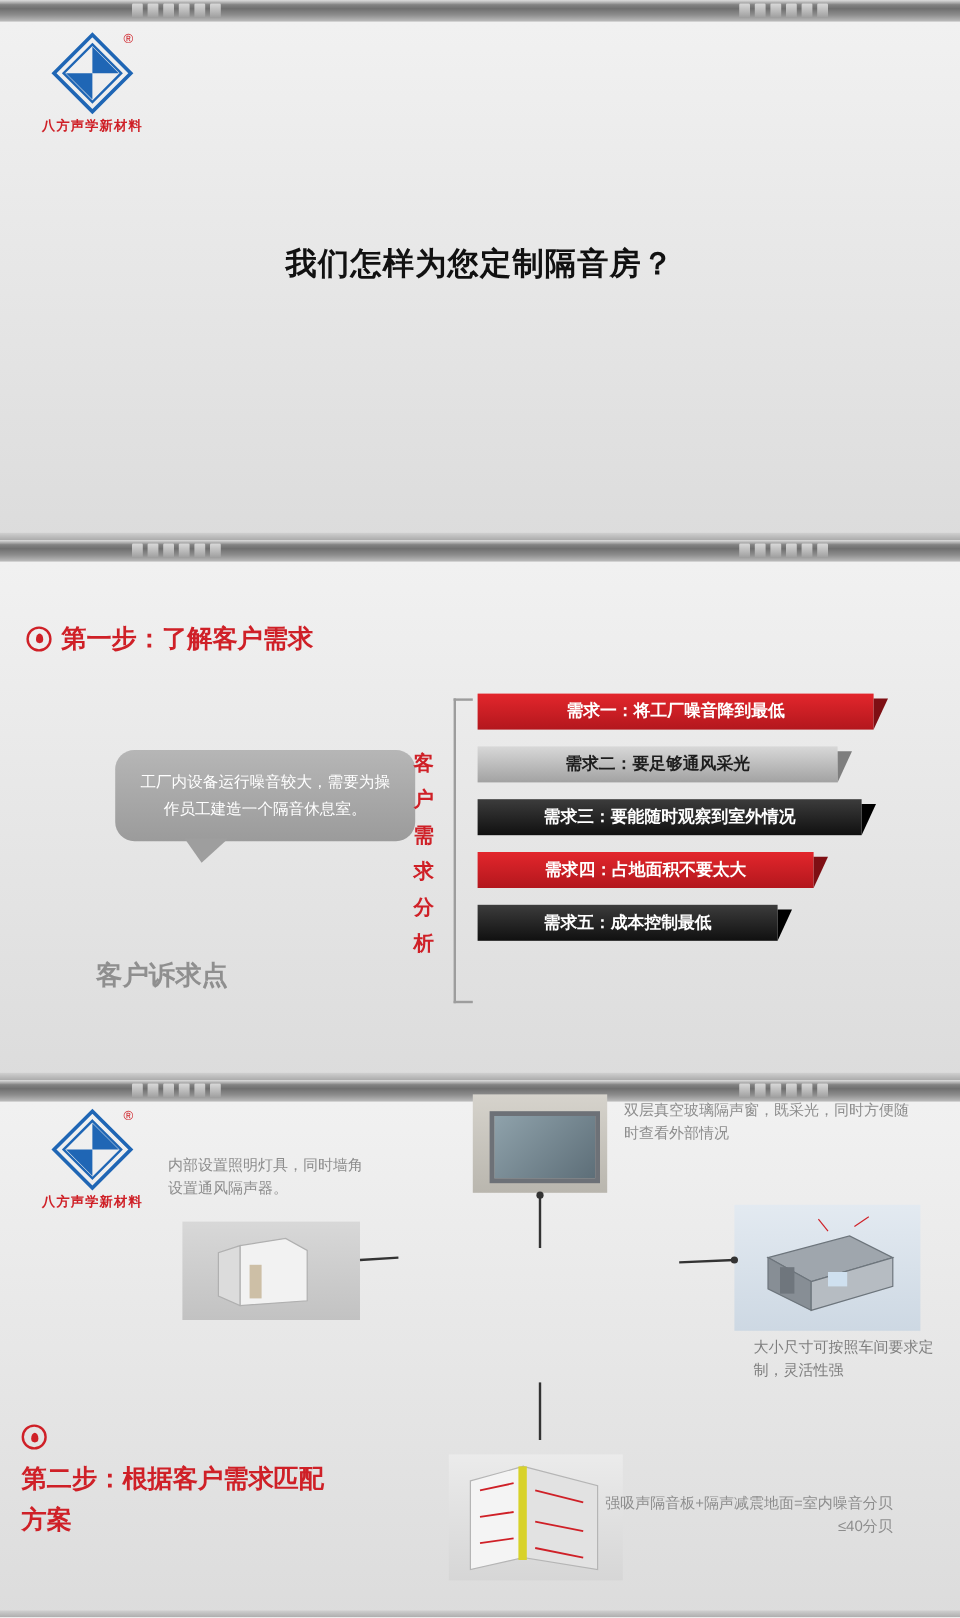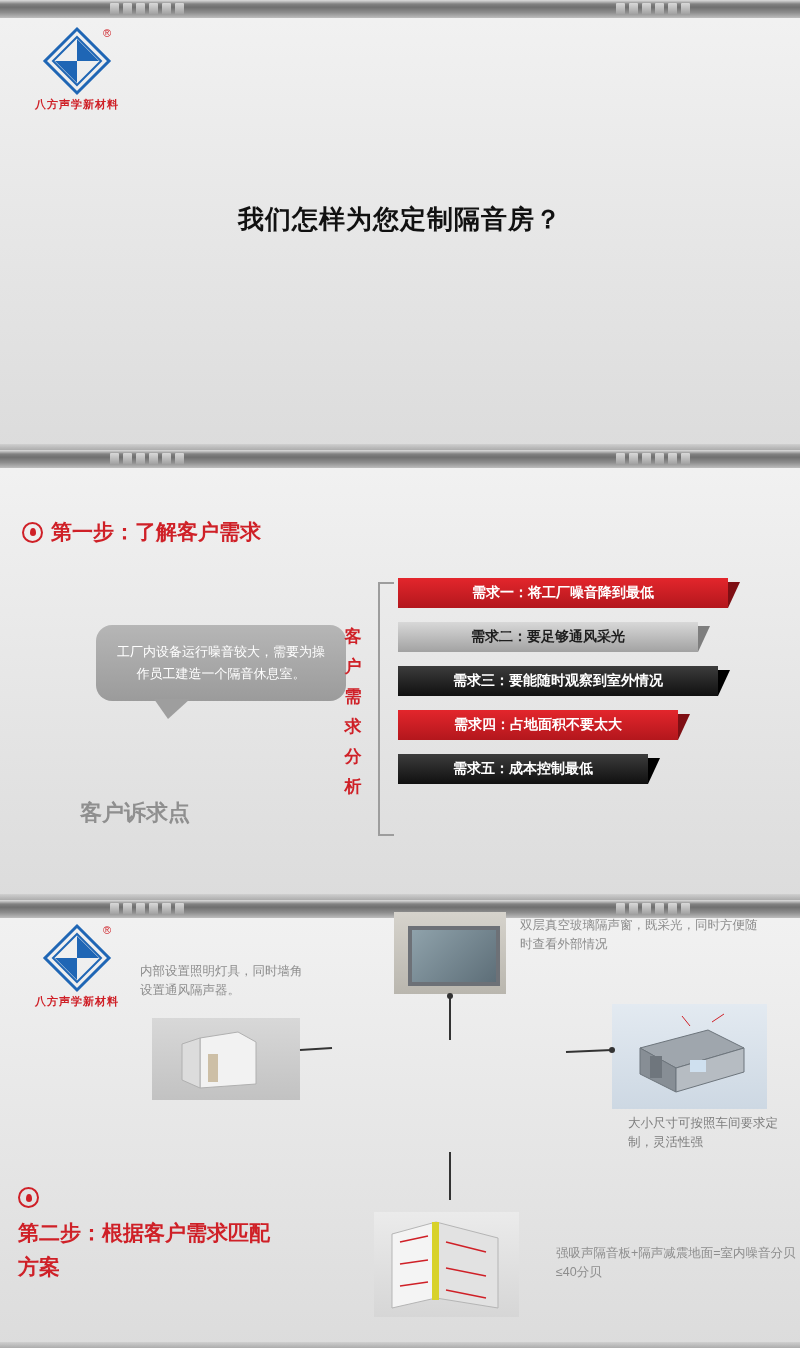--- a/index.html
+++ b/index.html
@@ -427,21 +427,21 @@
         <g stroke="#cf2027" stroke-width="1.5">
           <line x1="26" y1="30" x2="54" y2="24"></line>
           <line x1="26" y1="52" x2="54" y2="48"></line>
           <line x1="26" y1="74" x2="54" y2="70"></line>
           <line x1="72" y1="30" x2="112" y2="40"></line>
           <line x1="72" y1="56" x2="112" y2="64"></line>
           <line x1="72" y1="78" x2="112" y2="86"></line>
         </g>
       </svg>
     </div>
-    <div class="note" style="left:556px; top:344px; width:240px;">强吸声隔音板+隔声减震地面=室内噪音分贝≤40分贝</div>
+    <div class="note" style="left:504px; top:344px; width:240px;text-align:right;">强吸声隔音板+隔声减震地面=室内噪音分贝≤40分贝</div>
 
     <svg style="position:absolute; left:0; top:0; width:800px; height:448px; pointer-events:none;" aria-hidden="true">
       <line x1="300" y1="150" x2="332" y2="148" stroke="#333" stroke-width="2"></line>
       <line x1="450" y1="96" x2="450" y2="140" stroke="#333" stroke-width="2"></line>
       <line x1="566" y1="152" x2="612" y2="150" stroke="#333" stroke-width="2"></line>
       <line x1="450" y1="252" x2="450" y2="300" stroke="#333" stroke-width="2"></line>
       <circle cx="450" cy="96" r="3" fill="#333"></circle>
       <circle cx="612" cy="150" r="3" fill="#333"></circle>
     </svg>
 

